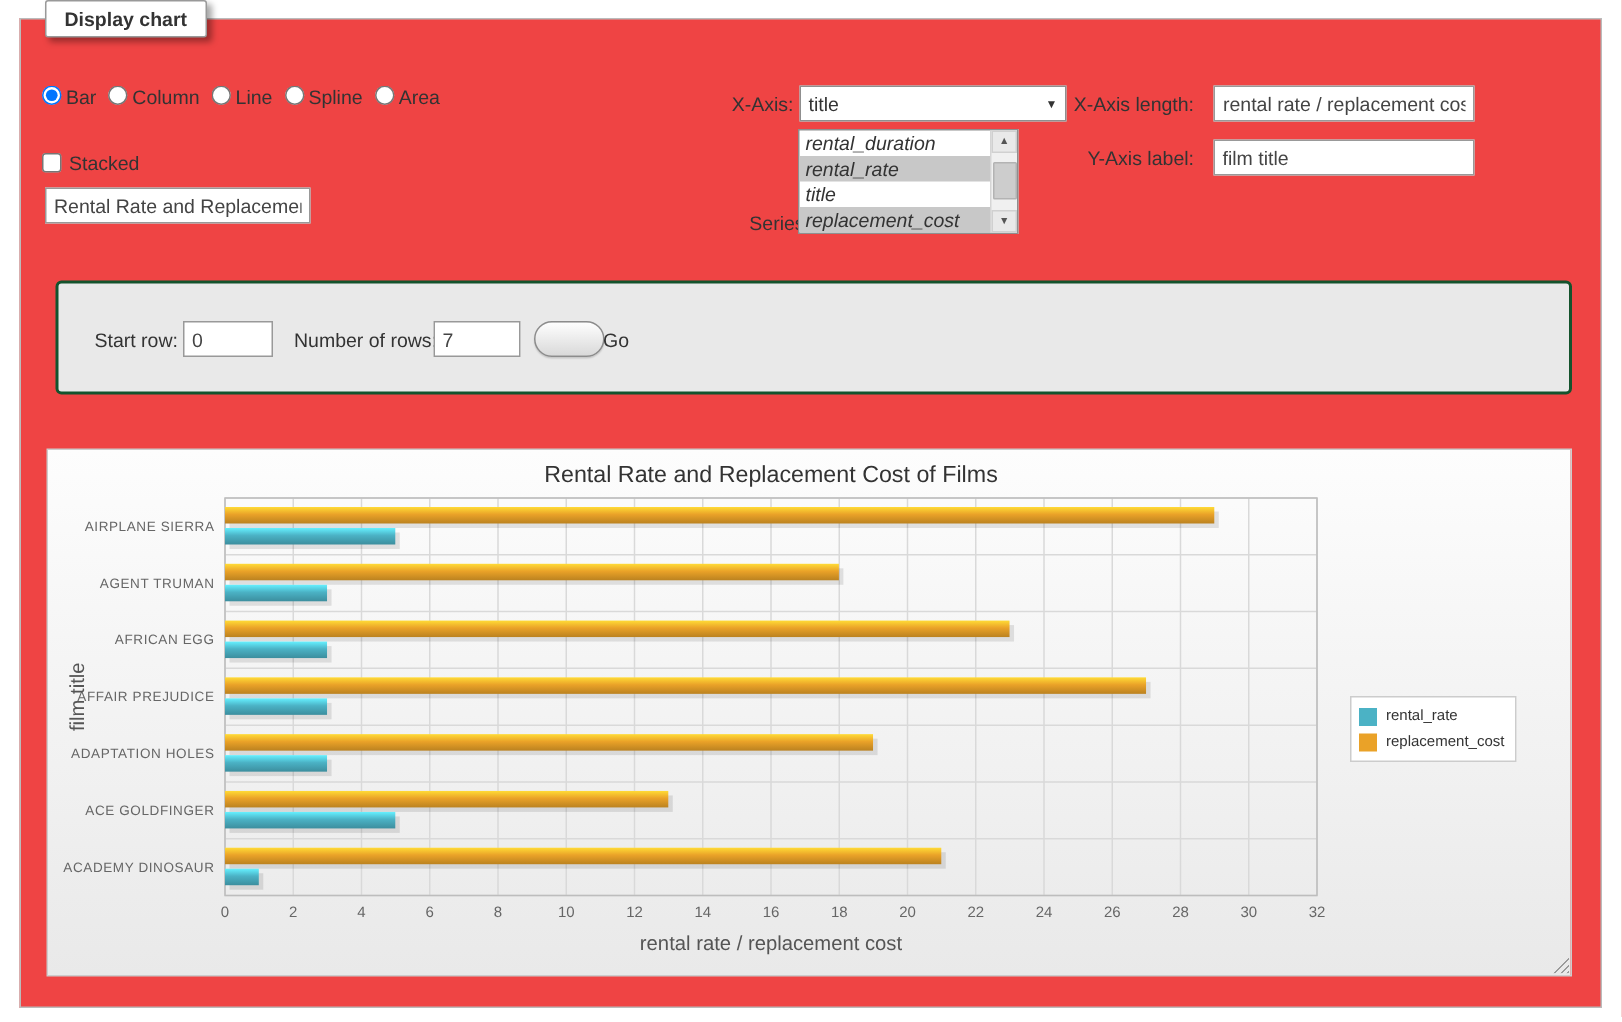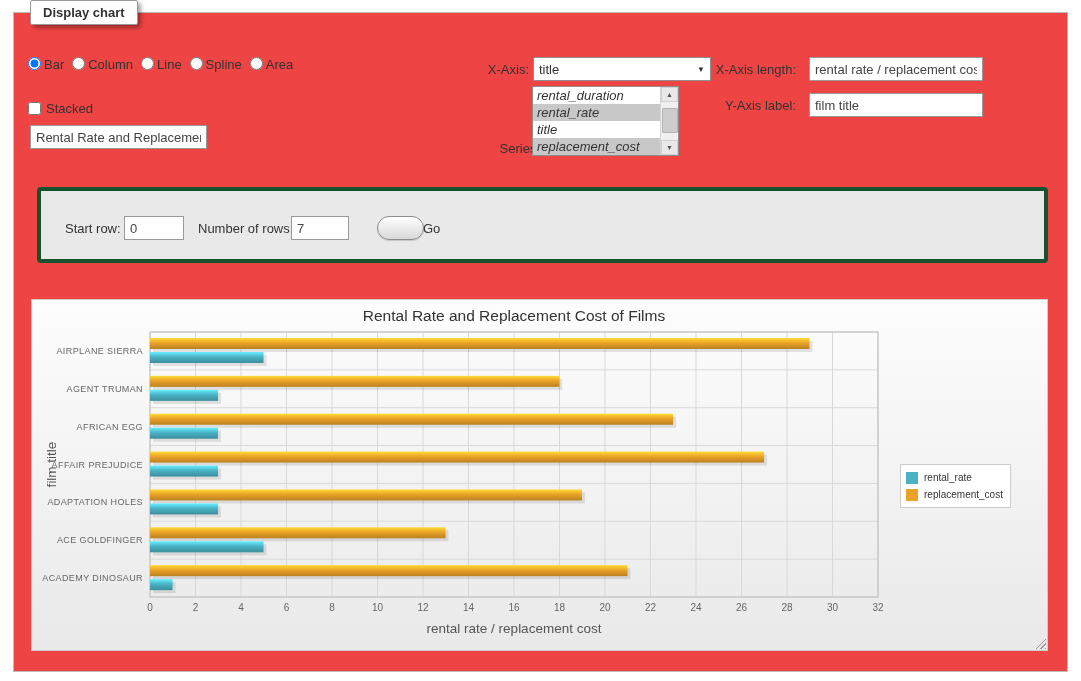--- a/index.html
+++ b/index.html
@@ -34,26 +34,26 @@
   .ms-option.selected { background:#c8c8c8; }
   .ms-scrollbar { width:17px; background:#f0f0f0; border-left:1px solid #d5d5d5;
     position:relative; display:flex; flex-direction:column; justify-content:space-between; }
   .ms-arrow { height:15px; background:#e9e9e9; border:1px solid #d0d0d0; color:#555;
     font-size:7px; line-height:13px; text-align:center; box-sizing:border-box; }
   .ms-thumb { position:absolute; left:1px; top:21px; width:14px; height:23px;
     background:#cdcdcd; border:1px solid #b3b3b3; border-radius:1px; }
   .xal-input { position:absolute; left:795px; top:44px; width:174px; height:24px; }
   .yal-input { position:absolute; left:795px; top:80px; width:174px; height:24px; }
   .rows-panel { position:absolute; left:23px; top:174px; width:1011px; height:76px;
-    background:#e9e9e9; border:4px solid #14532d; border-radius:4px; box-sizing:border-box; }
+    background:#e9e9e9; border:2px solid #14532d; border-radius:4px; box-sizing:border-box; }
   .rp-label-start { position:absolute; left:24px; top:30px; }
   .rp-input-start { position:absolute; left:83px; top:25px; width:60px; height:24px; }
   .rp-label-num { position:absolute; left:157px; top:30px; }
   .rp-input-num { position:absolute; left:250px; top:25px; width:58px; height:24px; }
-  .go-button { position:absolute; left:336px; top:25px; width:37px; height:24px;
+  .go-button { position:absolute; left:317px; top:25px; width:37px; height:24px;
     border:1px solid #8c8c8c; border-radius:12px; background:linear-gradient(#fefefe,#d9d9d9);
     font:13px "Liberation Sans",sans-serif; color:#333; cursor:pointer;
     box-shadow:0 1px 1px rgba(0,0,0,0.15);padding-left:45px; }
   .chart-container { position:absolute; left:17px; top:286px; width:1017px; height:352px;
     border:1px solid #ccc; background:linear-gradient(#fdfdfd,#e9e9e9); box-sizing:border-box; }
   #chart-svg { position:absolute; left:0; top:0; }
   .chart-legend { position:absolute; left:868px; top:164px; background:#fff;
     border:1px solid #ccc; padding:4px 7px 4px 5px; }
   .legend-row { display:flex; align-items:center; height:17px; }
   .legend-swatch { width:12px; height:12px; margin-right:6px; }

